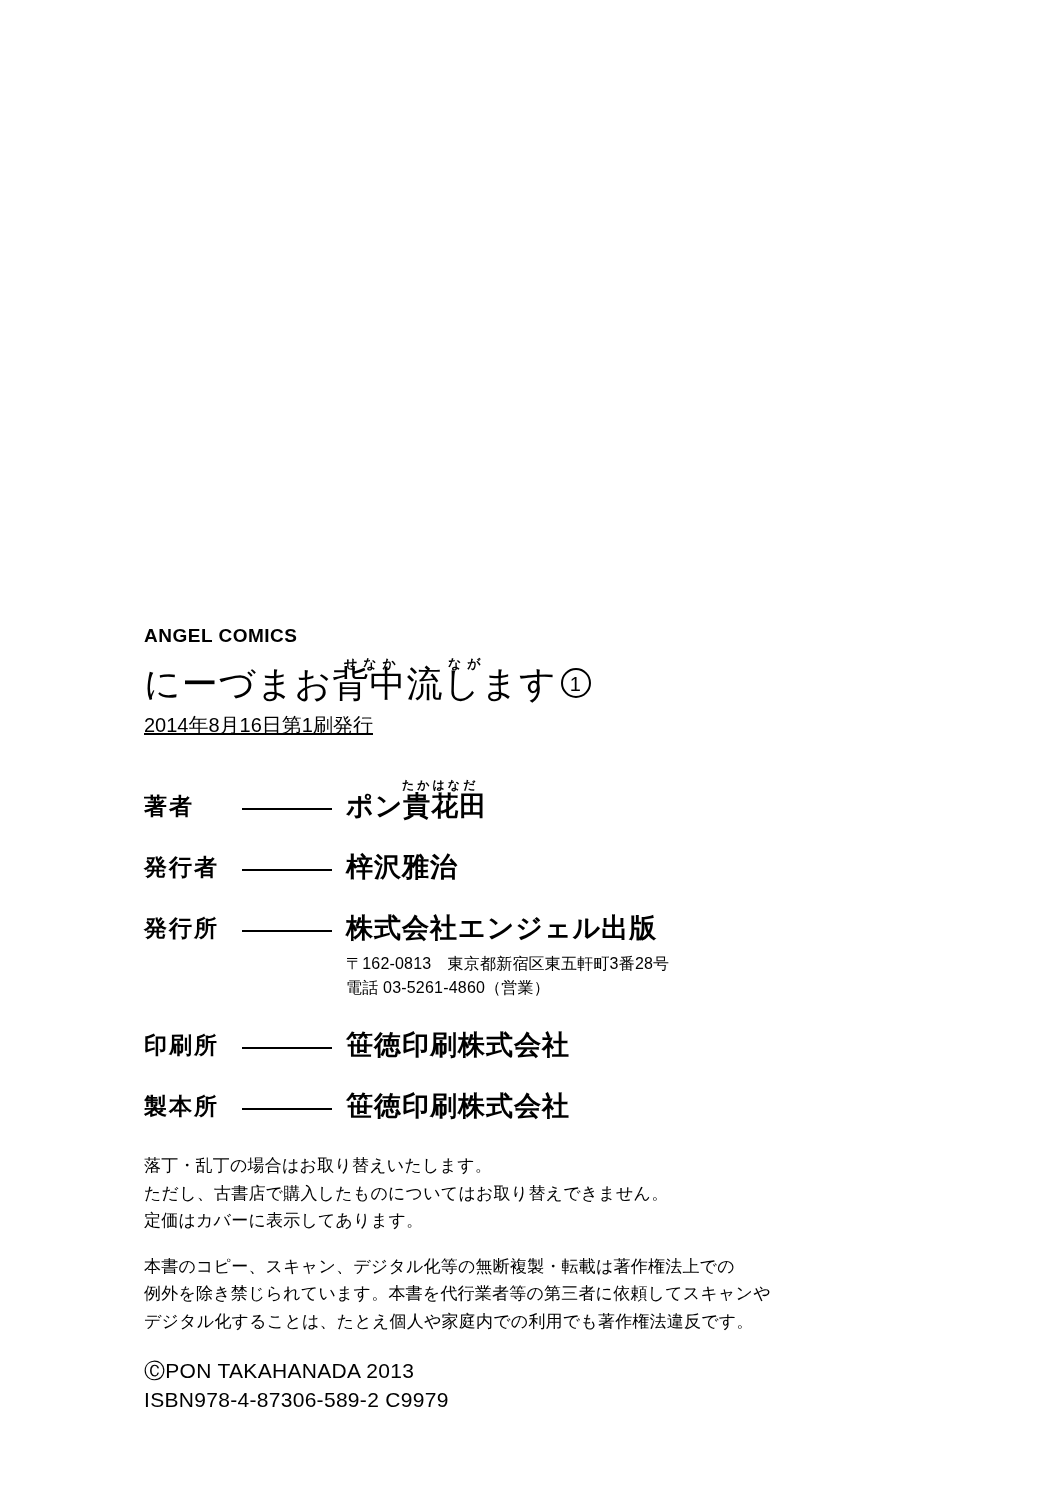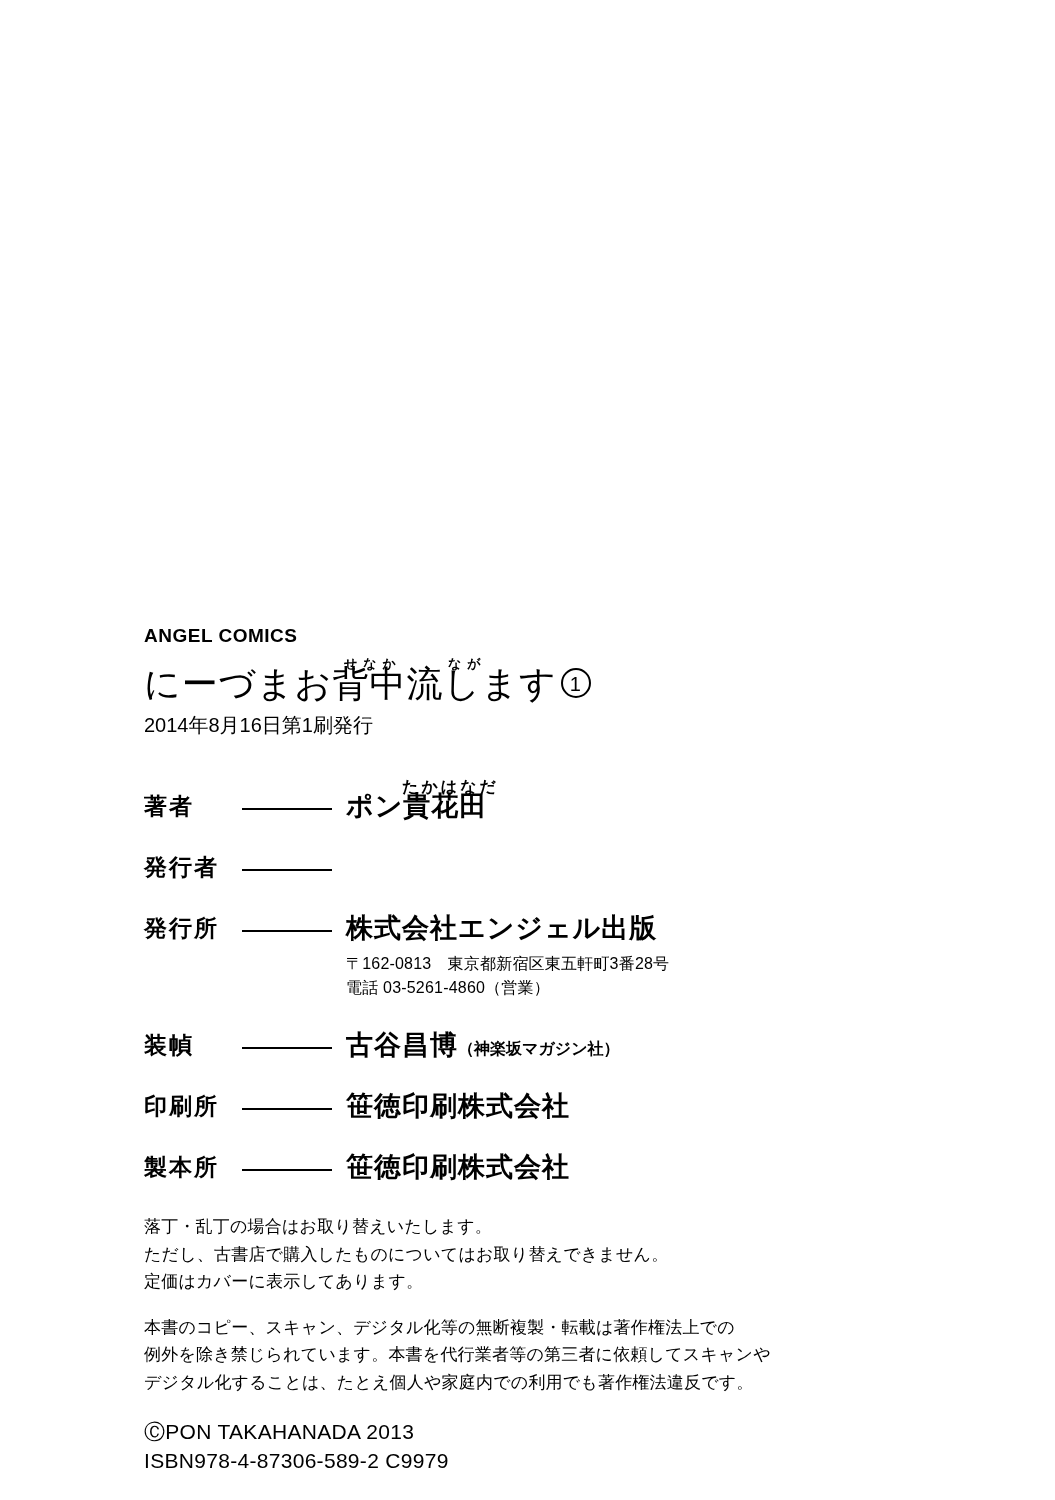--- a/index.html
+++ b/index.html
@@ -62,20 +62,21 @@
     line-height: 29px;
     text-align: center;
     vertical-align: 5px;
     margin-left: 4px;
     box-sizing: border-box;
   }
   .pubdate {
     font-size: 20px;
     margin: 2px 0 0 0;
     letter-spacing: 0px;
+    text-decoration: underline;
   }
 
   .credits {
     margin-top: 52px;
   }
   .credit-row {
     display: flex;
     align-items: flex-start;
     margin-bottom: 30px;
   }
@@ -107,21 +108,21 @@
   }
   .credit-value .small-paren {
     font-size: 16px;
     font-weight: bold;
     letter-spacing: 0;
   }
   .value-ruby {
     position: absolute;
     top: -14px;
     left: 56px;
-    font-size: 16px;
+    font-size: 12px;
     font-weight: bold;
     letter-spacing: 3px;
     white-space: nowrap;
   }
   .sub-lines {
     margin-top: 8px;
     font-size: 16px;
     line-height: 1.5;
     letter-spacing: 0.2px;
     font-weight: normal;
@@ -171,41 +172,37 @@
       <div class="credit-rule"></div>
       <div class="credit-value-wrap">
         <div class="value-ruby">たかはなだ</div>
         <div class="credit-value">ポン貴花田</div>
       </div>
     </div>
 
     <div class="credit-row">
       <div class="credit-label">発行者</div>
       <div class="credit-rule"></div>
+      <div class="credit-value-wrap">
+        <div class="credit-value">梓沢雅治</div>
+      </div>
     </div>
 
     <div class="credit-row">
       <div class="credit-label">発行所</div>
       <div class="credit-rule"></div>
       <div class="credit-value-wrap">
         <div class="credit-value">株式会社エンジェル出版</div>
         <div class="sub-lines">
           <div>〒162-0813　東京都新宿区東五軒町3番28号</div>
           <div>電話 03-5261-4860（営業）</div>
         </div>
       </div>
     </div>
 
-    <div class="credit-row">
-      <div class="credit-label">装幀</div>
-      <div class="credit-rule"></div>
-      <div class="credit-value-wrap">
-        <div class="credit-value"><span>古谷昌博</span><span class="small-paren">（神楽坂マガジン社）</span></div>
-      </div>
-    </div>
 
     <div class="credit-row">
       <div class="credit-label">印刷所</div>
       <div class="credit-rule"></div>
       <div class="credit-value-wrap">
         <div class="credit-value">笹徳印刷株式会社</div>
       </div>
     </div>
 
     <div class="credit-row">

